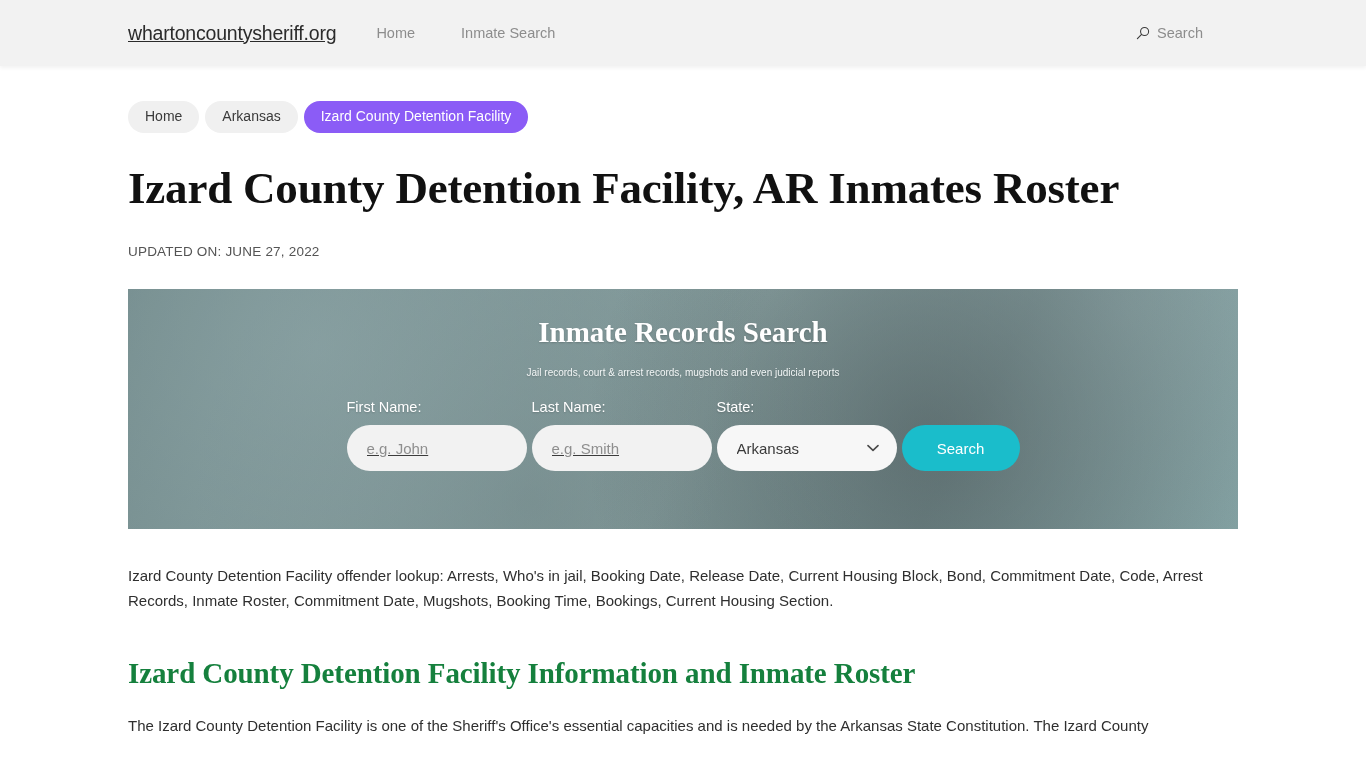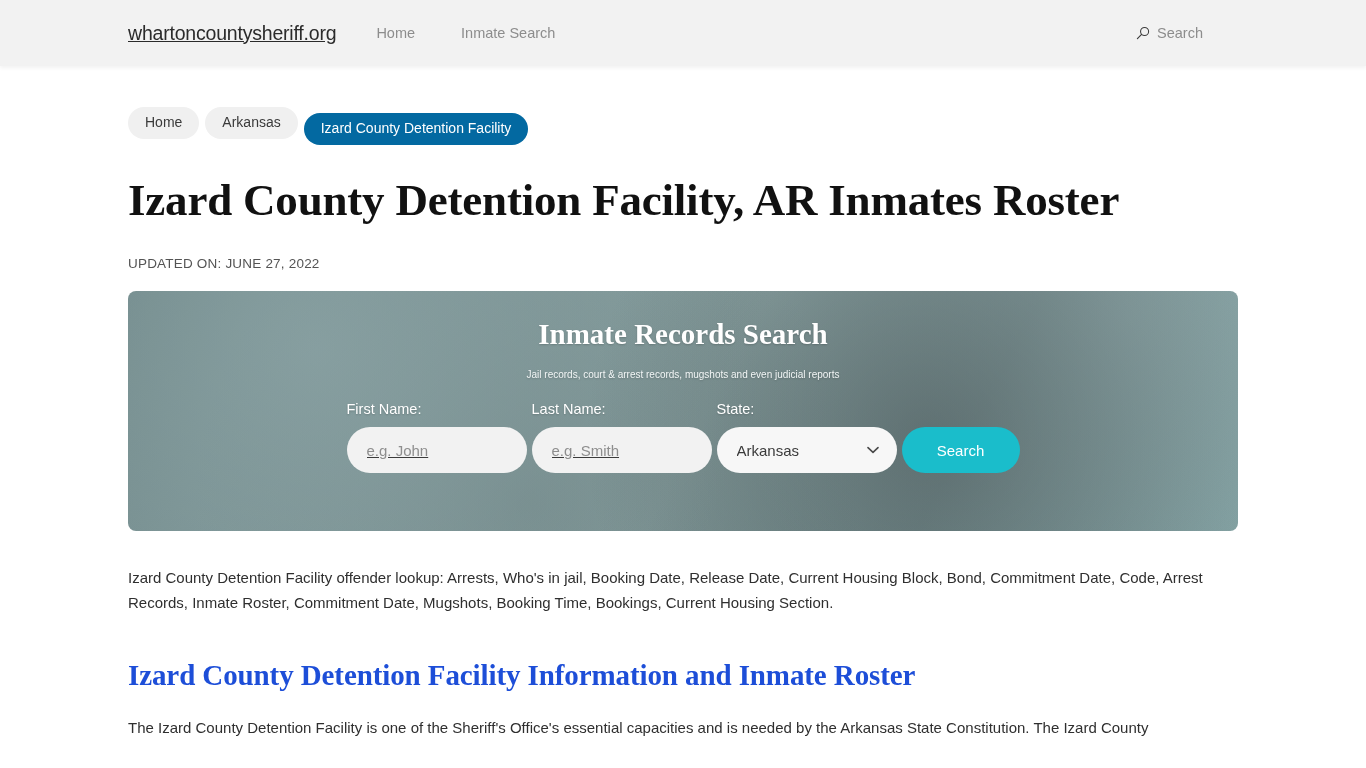--- a/index.html
+++ b/index.html
@@ -90,23 +90,22 @@
     font-size: 14px;
     padding: 7px 17px 8px;
     border-radius: 30px;
     background: #f0f0f0;
     color: #3a3a3a;
     text-decoration: none;
     line-height: 1.2;
     white-space: nowrap;
   }
   .crumb.current {
-    background: #0369a1;
+    background: #8b5cf6;
     color: #ffffff;
-    margin-top: 12px;
   }
 
   
   .page-title {
     font-family: "Liberation Serif", serif;
     font-weight: bold;
     font-size: 45px;
     line-height: 1.28;
     color: #111111;
     margin: 27px 0 0 0;
@@ -116,23 +115,23 @@
   .updated-on {
     margin: 27px 0 0 0;
     font-size: 13.5px;
     color: #545454;
     letter-spacing: 0.2px;
   }
 
   
   .search-panel {
     position: relative;
-    margin-top: 20px;
+    margin-top: 30px;
     height: 240px;
-    border-radius: 8px;
+    border-radius: 0;
     overflow: hidden;
     background:
       radial-gradient(circle at 72% 62%, rgba(70,82,84,0.55) 0%, rgba(70,82,84,0) 42%),
       radial-gradient(circle at 17% 24%, rgba(146,170,172,0.60) 0%, rgba(146,170,172,0) 46%),
       radial-gradient(circle at 90% 10%, rgba(150,172,174,0.55) 0%, rgba(150,172,174,0) 40%),
       radial-gradient(circle at 36% 88%, rgba(96,116,117,0.5) 0%, rgba(96,116,117,0) 45%),
       linear-gradient(118deg, #6d8586 0%, #7d9596 26%, #8aa2a2 52%, #738c8d 74%, #7fa0a1 100%);
     display: flex;
     flex-direction: column;
     align-items: center;
@@ -223,21 +222,21 @@
     margin: 35px 0 0 0;
     font-size: 15px;
     line-height: 1.62;
     color: #2f2f2f;
     max-width: 1090px;
   }
   .section-heading {
     font-family: "Liberation Serif", serif;
     font-weight: bold;
     font-size: 29px;
-    color: #1d4ed8;
+    color: #15803d;
     margin: 44px 0 0 0;
     letter-spacing: -0.1px;
   }
   .section-paragraph {
     margin: 24px 0 0 0;
     font-size: 15px;
     line-height: 1.62;
     color: #2f2f2f;
     max-width: 1095px;
   }

